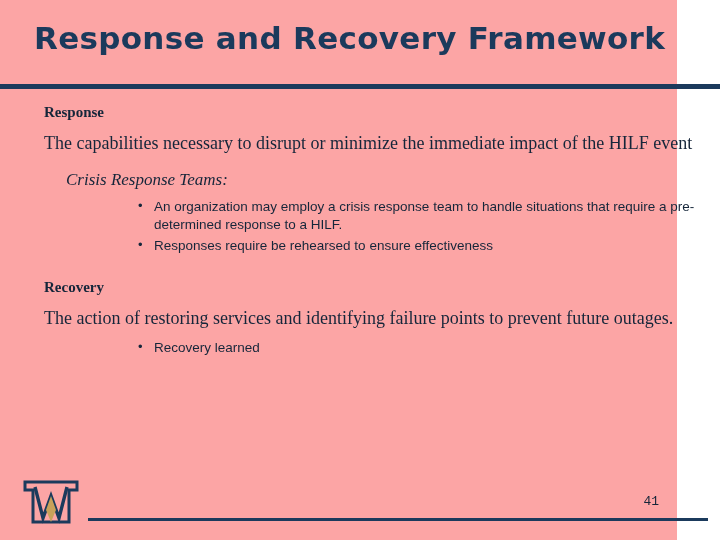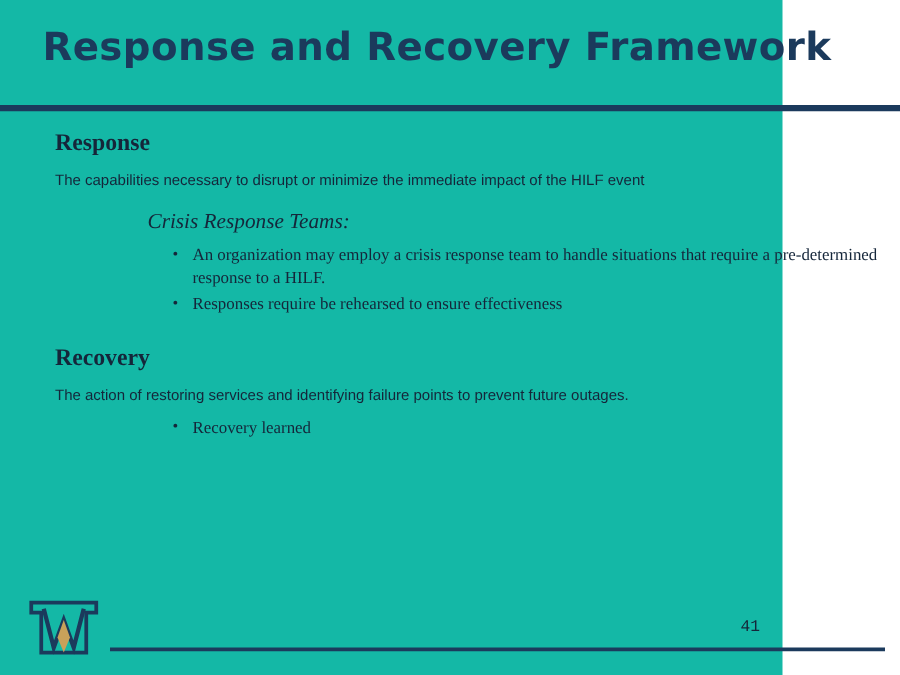--- a/index.html
+++ b/index.html
@@ -11,23 +11,23 @@
     height: 540px;
     background: #ffffff;
     font-family: "Liberation Serif", serif;
     overflow: hidden;
     position: relative;
   }
 
   .slide {
     position: absolute;
     inset: 0;
-    width: 626px;
+    width: 677px;
     height: 540px;
-    background: #14b8a6;
+    background: #fca5a5;
   }
 
   
   .title-area {
     position: absolute;
     left: 0;
     top: 0;
     width: 720px;
     height: 88px;
   }
@@ -55,53 +55,53 @@
   .content {
     position: absolute;
     left: 0;
     top: 96px;
     width: 720px;
   }
 
   .h-bold {
     font-family: "Liberation Serif", serif;
     font-weight: bold;
-    font-size: 19px;
+    font-size: 15px;
     color: #15263a;
     margin-left: 44px;
     margin-top: 8px;
   }
 
   .para {
-    font-family: Liberation Sans, sans-serif;
-    font-size: 12px;
+    font-family: Liberation Serif, serif;
+    font-size: 18px;
     color: #15263a;
     margin-left: 44px;
     margin-top: 10px;
     width: 660px;
     line-height: 1.38;
   }
 
   .sub-italic {
     font-family: "Liberation Serif", serif;
     font-style: italic;
     font-size: 17px;
     color: #15263a;
-    margin-left: 118px;
+    margin-left: 66px;
     margin-top: 14px;
   }
 
   ul.bullets {
     list-style: none;
     margin: 8px 0 0 0;
     padding: 0;
   }
   ul.bullets li {
     position: relative;
-    font-family: Liberation Serif, serif;
+    font-family: Liberation Sans, sans-serif;
     font-size: 13.5px;
     color: #15263a;
     margin-left: 138px;
     margin-top: 3px;
     padding-left: 16px;
     width: 560px;
     line-height: 1.35;
   }
   ul.bullets li::before {
     content: "\2022";

